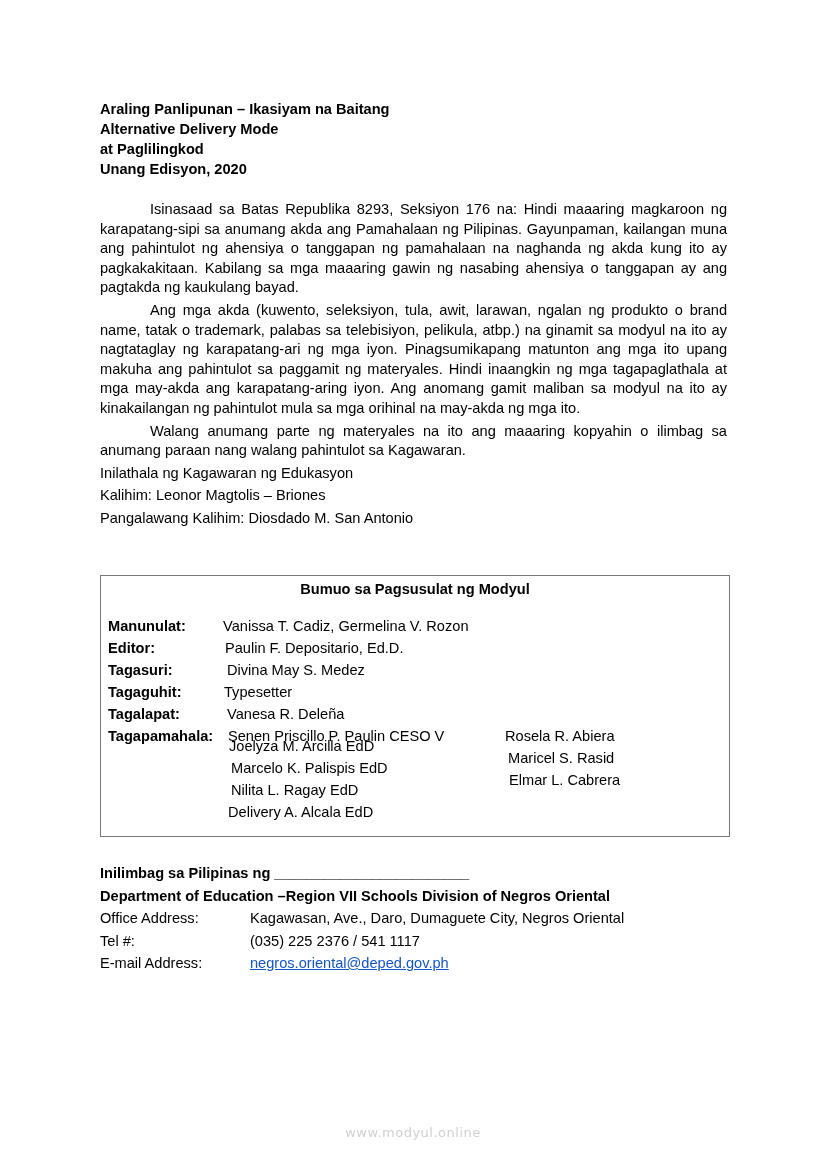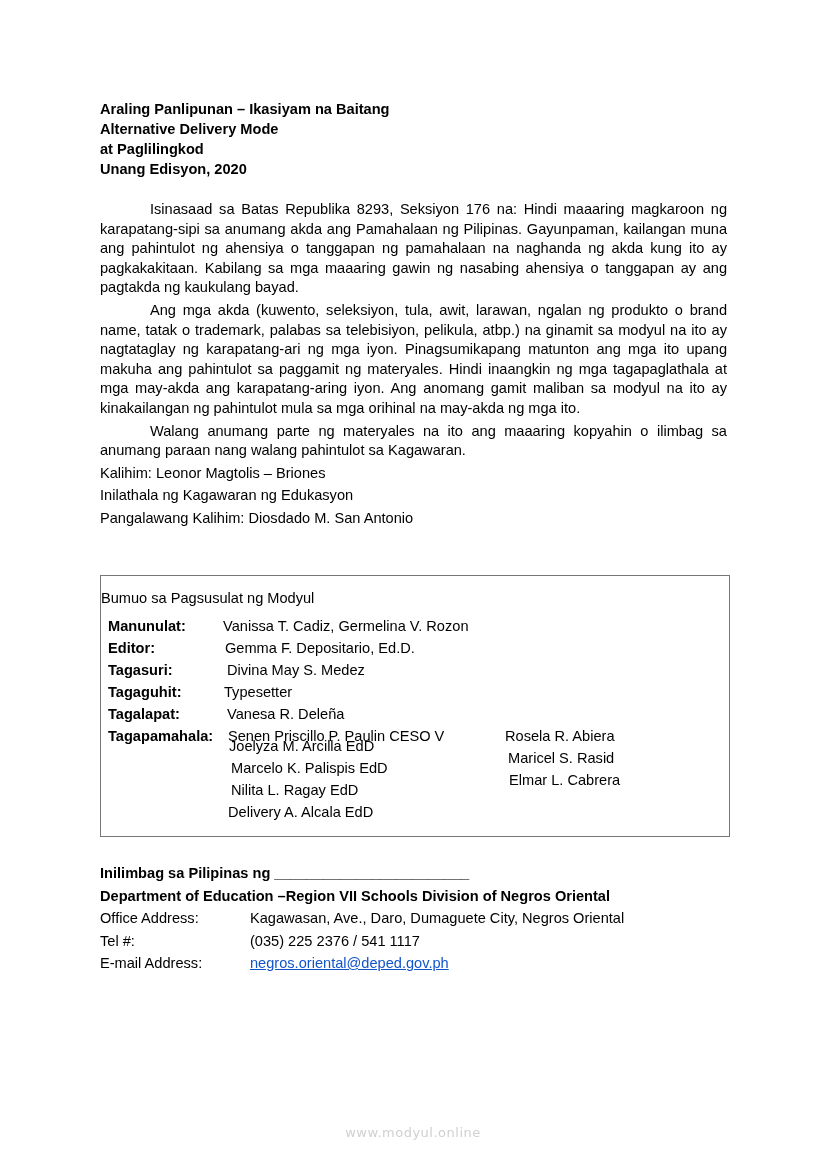--- a/index.html
+++ b/index.html
@@ -7,21 +7,21 @@
            font-family: "Liberation Sans", sans-serif; color: #000; }
     .page { position: absolute; left: 100px; top: 99px; width: 627px; font-size: 14.6px; line-height: 20px; }
     .hdr div { font-weight: bold; }
     .para { text-align: justify; text-indent: 50px; margin: 0; }
     .p1 { margin-top: 21px; line-height: 19.6px; }
     .p2 { margin-top: 3px; line-height: 19.6px; }
     .p3 { margin-top: 3px; line-height: 19.6px; }
     .line { margin-top: 3px; line-height: 19.6px; }
     .box { position: absolute; left: 100px; top: 575px; width: 630px; height: 262px;
            border: 1px solid #777; box-sizing: border-box; font-size: 14.6px; }
-    .box-title { position: absolute; top: 14px; left: 0; right: 0; font-weight: normal; }
+    .box-title { position: absolute; top: 5px; left: 0; right: 0; text-align: center; font-weight: bold; }
     .crow { position: absolute; left: 7px; height: 20px; line-height: 20px; white-space: nowrap; }
     .crow .lbl { position: absolute; left: 0; font-weight: bold; }
     .crow .val { position: absolute; }
     .col2 { position: absolute; white-space: nowrap; }
     .foot { position: absolute; left: 100px; top: 862px; width: 640px; font-size: 14.6px; }
     .foot .frow { height: 22.5px; line-height: 22px; white-space: nowrap; position: relative; }
     .foot .b { font-weight: bold; }
     .foot .k { position: absolute; left: 0; }
     .foot .v { position: absolute; left: 150px; }
     .email { color: #1155cc; text-decoration: underline; }
@@ -34,35 +34,35 @@
 <div class="page">
   <div class="hdr">
     <div>Araling Panlipunan – Ikasiyam na Baitang</div>
     <div>Alternative Delivery Mode</div>
     <div>at Paglilingkod</div>
     <div>Unang Edisyon, 2020</div>
   </div>
   <p class="para p1">Isinasaad sa Batas Republika 8293, Seksiyon 176 na: Hindi maaaring magkaroon ng karapatang-sipi sa anumang akda ang Pamahalaan ng Pilipinas. Gayunpaman, kailangan muna ang pahintulot ng ahensiya o tanggapan ng pamahalaan na naghanda ng akda kung ito ay pagkakakitaan. Kabilang sa mga maaaring gawin ng nasabing ahensiya o tanggapan ay ang pagtakda ng kaukulang bayad.</p>
   <p class="para p2">Ang mga akda (kuwento, seleksiyon, tula, awit, larawan, ngalan ng produkto o brand name, tatak o trademark, palabas sa telebisiyon, pelikula, atbp.) na ginamit sa modyul na ito ay nagtataglay ng karapatang-ari ng mga iyon. Pinagsumikapang matunton ang mga ito upang makuha ang pahintulot sa paggamit ng materyales. Hindi inaangkin ng mga tagapaglathala at mga may-akda ang karapatang-aring iyon. Ang anomang gamit maliban sa modyul na ito ay kinakailangan ng pahintulot mula sa mga orihinal na may-akda ng mga ito.</p>
   <p class="para p3">Walang anumang parte ng materyales na ito ang maaaring kopyahin o ilimbag sa anumang paraan nang walang pahintulot sa Kagawaran.</p>
+  <div class="line">Inilathala ng Kagawaran ng Edukasyon</div>
   <div class="line">Kalihim: Leonor Magtolis – Briones</div>
-  <div class="line">Inilathala ng Kagawaran ng Edukasyon</div>
   <div class="line">Pangalawang Kalihim: Diosdado M. San Antonio</div>
 </div>
 
 <div class="box">
   <div class="box-title">Bumuo sa Pagsusulat ng Modyul</div>
 
   <div class="crow" style="top:40px;">
     <span class="lbl">Manunulat:</span>
     <span class="val" style="left:115px;">Vanissa T. Cadiz, Germelina V. Rozon</span>
   </div>
   <div class="crow" style="top:62px;">
     <span class="lbl">Editor:</span>
-    <span class="val" style="left:117px;">Gemma F. Depositario, Ed.D.</span>
+    <span class="val" style="left:117px;">Paulin F. Depositario, Ed.D.</span>
   </div>
   <div class="crow" style="top:84px;">
     <span class="lbl">Tagasuri:</span>
     <span class="val" style="left:119px;">Divina May S. Medez</span>
   </div>
   <div class="crow" style="top:106px;">
     <span class="lbl">Tagaguhit:</span>
     <span class="val" style="left:116px;">Typesetter</span>
   </div>
   <div class="crow" style="top:128px;">

